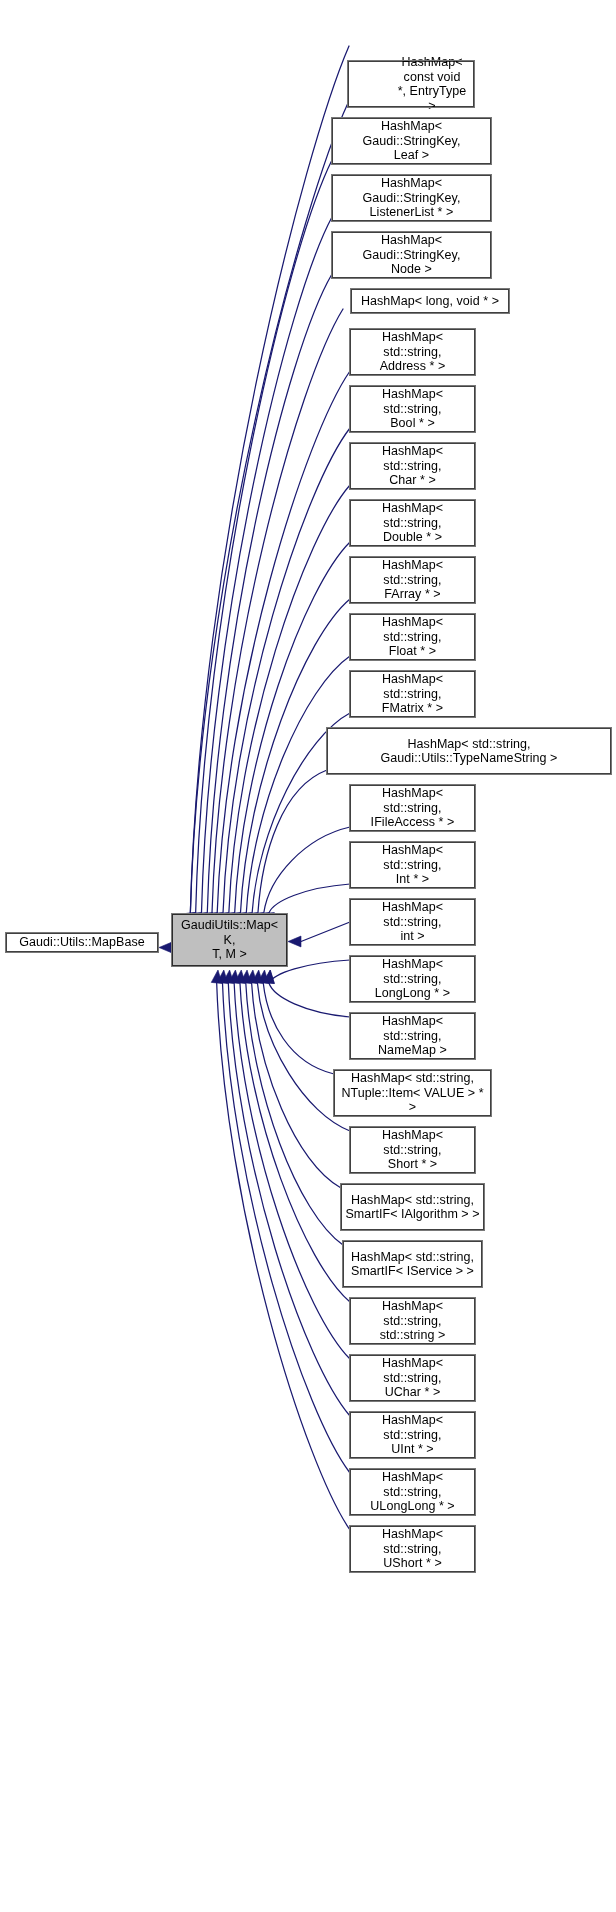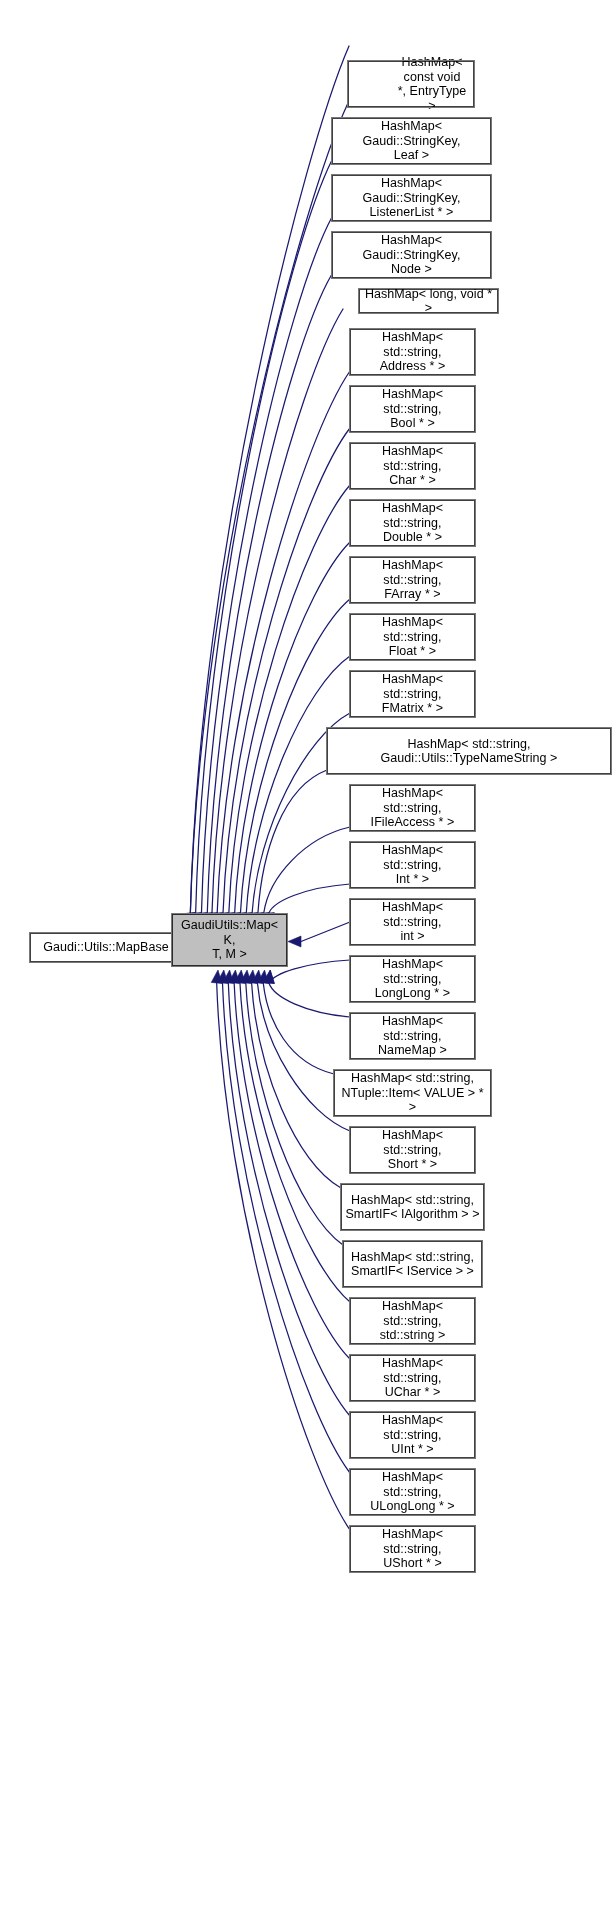--- a/index.html
+++ b/index.html
@@ -106,32 +106,32 @@
       <path d="M 350 1302 C 305 1263.72, 246.5653684210526 1116.98, 239.9631578947368 983" fill="none" stroke="#191970" stroke-width="1.25" stroke-linecap="round"></path>
       <polygon points="235.44315789473683,970 239.5825126060104,983.4787737785845 228.7167064889173,982.3921931668752" fill="#191970" stroke="#191970" stroke-width="0.6"></polygon>
       <path d="M 350 1359 C 305 1313.88, 241.0945684210526 1140.92, 234.14315789473682 983" fill="none" stroke="#191970" stroke-width="1.25" stroke-linecap="round"></path>
       <polygon points="229.62315789473683,970 233.7625126060104,983.4787737785845 222.89670648891732,982.3921931668752" fill="#191970" stroke="#191970" stroke-width="0.6"></polygon>
       <path d="M 350 1416 C 305 1364.04, 235.6237684210526 1164.86, 228.32315789473682 983" fill="none" stroke="#191970" stroke-width="1.25" stroke-linecap="round"></path>
       <polygon points="223.80315789473684,970 227.9425126060104,983.4787737785845 217.07670648891732,982.3921931668752" fill="#191970" stroke="#191970" stroke-width="0.6"></polygon>
       <path d="M 350 1473 C 305 1414.2, 230.1529684210526 1188.8, 222.50315789473683 983" fill="none" stroke="#191970" stroke-width="1.25" stroke-linecap="round"></path>
       <polygon points="217.98315789473685,970 222.12251260601042,983.4787737785845 211.25670648891733,982.3921931668752" fill="#191970" stroke="#191970" stroke-width="0.6"></polygon>
       <path d="M 350 1530 C 305 1464.36, 224.68216842105264 1212.74, 216.68315789473684 983" fill="none" stroke="#191970" stroke-width="1.25" stroke-linecap="round"></path>
     </svg>
-<div class="node" style="left: 6px; top: 933px; width: 152px; height: 29px; margin-left: 24px;"><span class="lbl">Gaudi::Utils::MapBase</span></div>
+<div class="node" style="left: 6px; top: 933px; width: 152px; height: 19px;"><span class="lbl">Gaudi::Utils::MapBase</span></div>
     <div class="node current" style="left: 172px; top: 914px; width: 115px; height: 52px;"><span class="lbl">GaudiUtils::Map&lt; K,
 T, M &gt;</span></div>
     <div class="node" style="left: 348px; top: 61px; width: 126px; height: 46px; padding-left: 45px;"><span class="lbl">HashMap&lt; const void
 *, EntryType &gt;</span></div>
     <div class="node" style="left: 332px; top: 118px; width: 159px; height: 46px;"><span class="lbl">HashMap&lt; Gaudi::StringKey,
 Leaf &gt;</span></div>
     <div class="node" style="left: 332px; top: 175px; width: 159px; height: 46px;"><span class="lbl">HashMap&lt; Gaudi::StringKey,
 ListenerList * &gt;</span></div>
     <div class="node" style="left: 332px; top: 232px; width: 159px; height: 46px;"><span class="lbl">HashMap&lt; Gaudi::StringKey,
 Node &gt;</span></div>
-    <div class="node" style="left: 359px; top: 289px; width: 139px; height: 24px;"><span class="lbl">HashMap&lt; long, void * &gt;</span></div>
+    <div class="node" style="left: 351px; top: 289px; width: 158px; height: 24px;"><span class="lbl">HashMap&lt; long, void * &gt;</span></div>
     <div class="node" style="left: 350px; top: 329px; width: 125px; height: 46px;"><span class="lbl">HashMap&lt; std::string,
 Address * &gt;</span></div>
     <div class="node" style="left: 350px; top: 386px; width: 125px; height: 46px;"><span class="lbl">HashMap&lt; std::string,
 Bool * &gt;</span></div>
     <div class="node" style="left: 350px; top: 443px; width: 125px; height: 46px;"><span class="lbl">HashMap&lt; std::string,
 Char * &gt;</span></div>
     <div class="node" style="left: 350px; top: 500px; width: 125px; height: 46px;"><span class="lbl">HashMap&lt; std::string,
 Double * &gt;</span></div>
     <div class="node" style="left: 350px; top: 557px; width: 125px; height: 46px;"><span class="lbl">HashMap&lt; std::string,
 FArray * &gt;</span></div>

